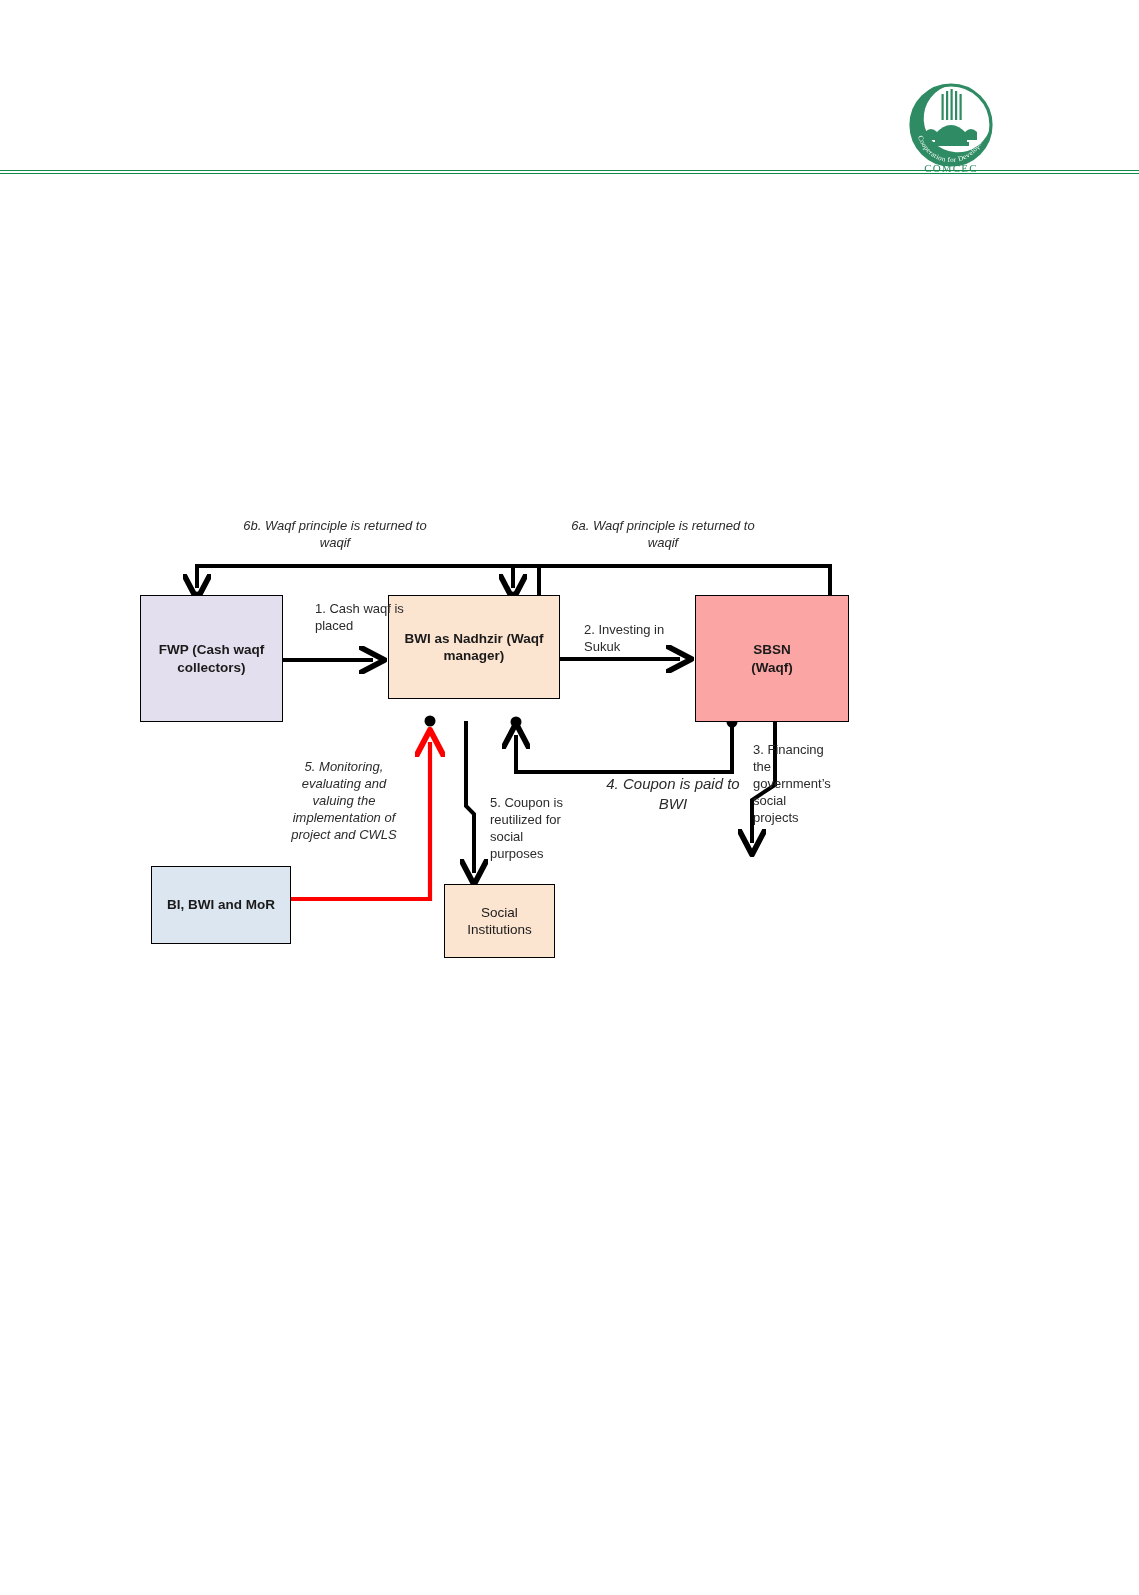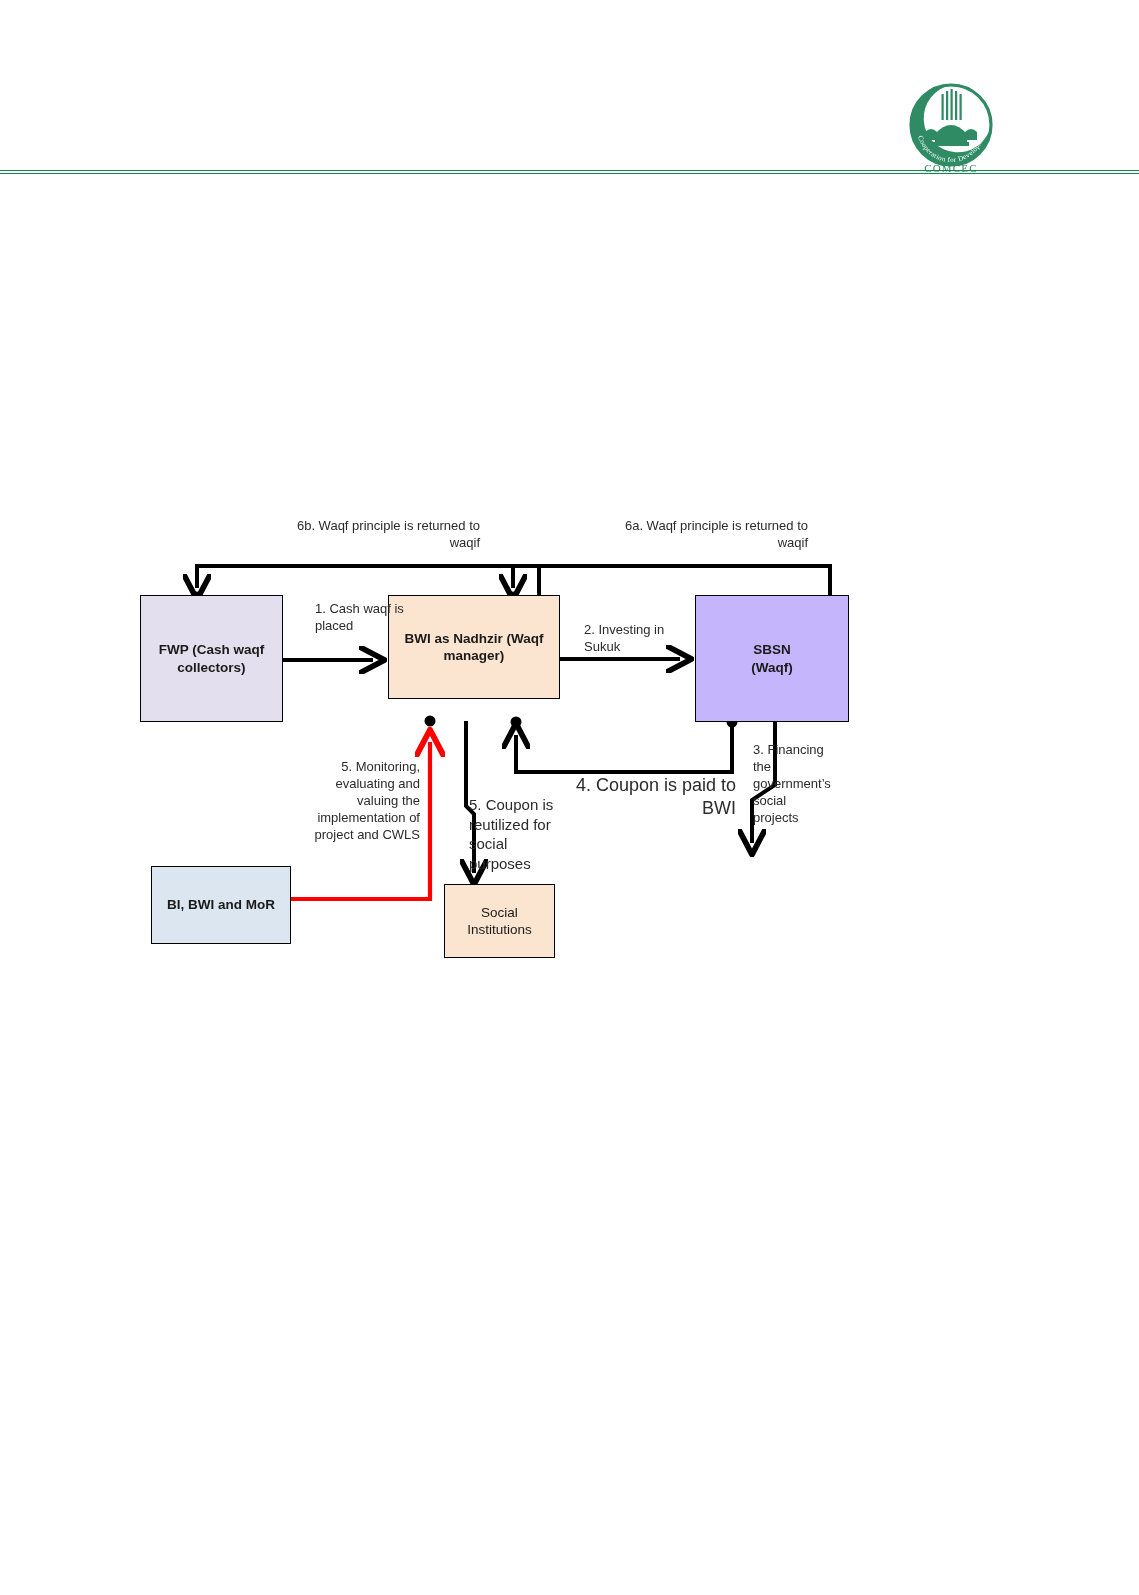--- a/index.html
+++ b/index.html
@@ -47,21 +47,21 @@
     line-height:1.28;
     padding:4px 6px;
   }
   .node.bold { font-weight:bold; }
 
   .edge-label {
     position:absolute;
     color:#2b2b2b;
     line-height:1.3;
   }
-  .lbl-center { text-align:right; }
+  .lbl-center { text-align:center;font-style:italic; }
   .lbl-left   { text-align:left; }
 </style>
 </head>
 <body>
 
 <div id="page-header">
   <div id="comcec-logo">
     <svg width="92" height="92" viewBox="0 0 92 92" aria-hidden="true">
 
       <path d="M46 3 A40 40 0 1 0 86 43 A34 34 0 1 1 46 3 Z" fill="#2e8b63"></path>
@@ -149,21 +149,21 @@
     </span>
   </div>
 
   <div class="node bold" style="left:388px; top:595px; width:172px; height:104px; background:#fbe4d0; font-size:13.5px;">
     <span>
       <span>BWI as Nadhzir (Waqf</span><br>
       <span>manager)</span>
     </span>
   </div>
 
-  <div class="node bold" style="left:695px; top:595px; width:154px; height:127px; background:#c4b5fd; font-size:13.5px;">
+  <div class="node bold" style="left:695px; top:595px; width:154px; height:127px; background:#fca5a5; font-size:13.5px;">
     <span>
       <span>SBSN</span><br>
       <span>(Waqf)</span>
     </span>
   </div>
 
   <div class="node bold" style="left:151px; top:866px; width:140px; height:78px; background:#dce6f1; font-size:13.5px;">
     <span>BI, BWI and MoR</span>
   </div>
 
@@ -196,26 +196,26 @@
   </div>
 
   <div class="edge-label lbl-left" style="left:740px; top:742px; width:100px; font-size:13px;margin-left:13px;">
     <div>3. Financing</div>
     <div>the</div>
     <div>government’s</div>
     <div>social</div>
     <div>projects</div>
   </div>
 
-  <div class="edge-label lbl-center" style="left:568px; top:774px; width:168px; font-size:18px;">
+  <div class="edge-label lbl-center" style="left:589px; top:774px; width:168px; font-size:15px;">
     <div>4. Coupon is paid to</div>
     <div>BWI</div>
   </div>
 
-  <div class="edge-label lbl-left" style="left:469px; top:795px; width:96px; font-size:15px;">
+  <div class="edge-label lbl-left" style="left:490px; top:795px; width:96px; font-size:13px;">
     <div>5. Coupon is</div>
     <div>reutilized for</div>
     <div>social</div>
     <div>purposes</div>
   </div>
 
   <div class="edge-label lbl-center" style="left:268px; top:759px; width:152px; font-size:13px;">
     <div>5. Monitoring,</div>
     <div>evaluating and</div>
     <div>valuing the</div>

